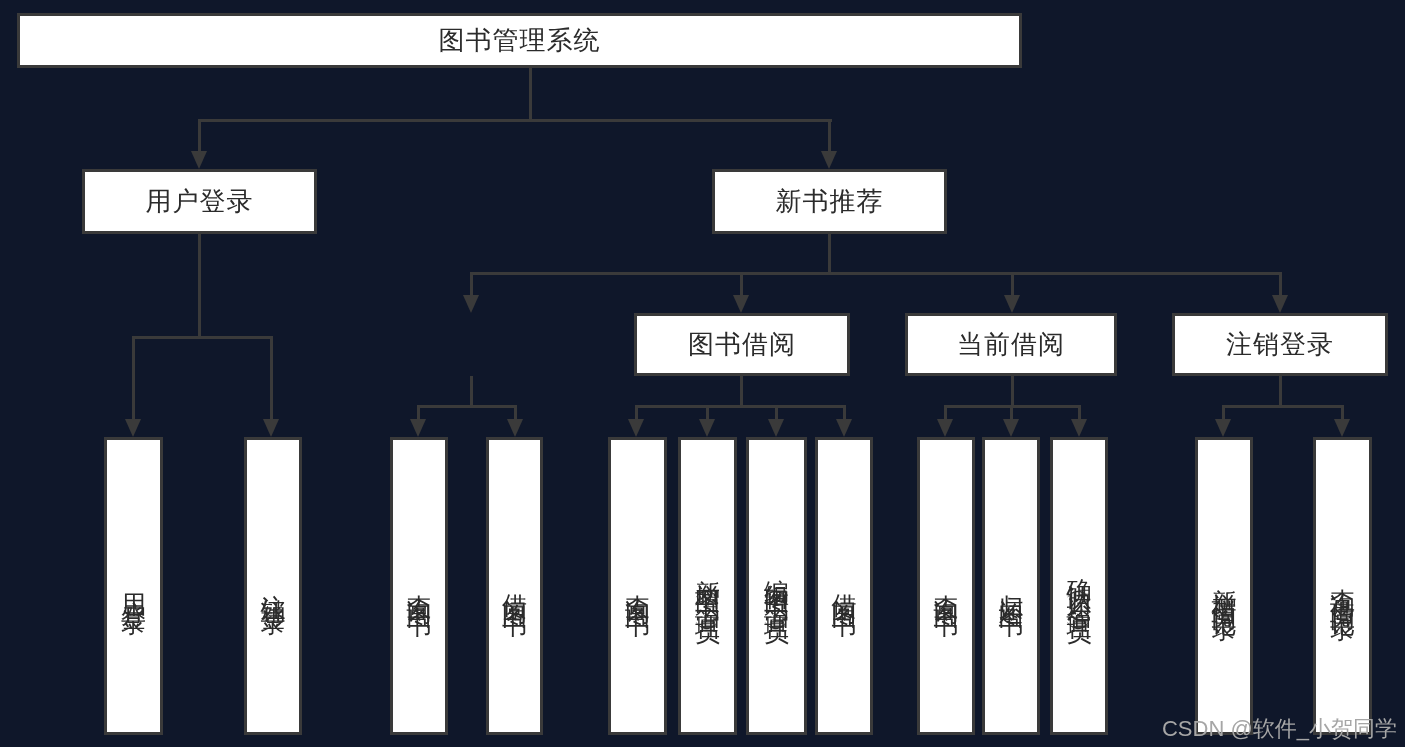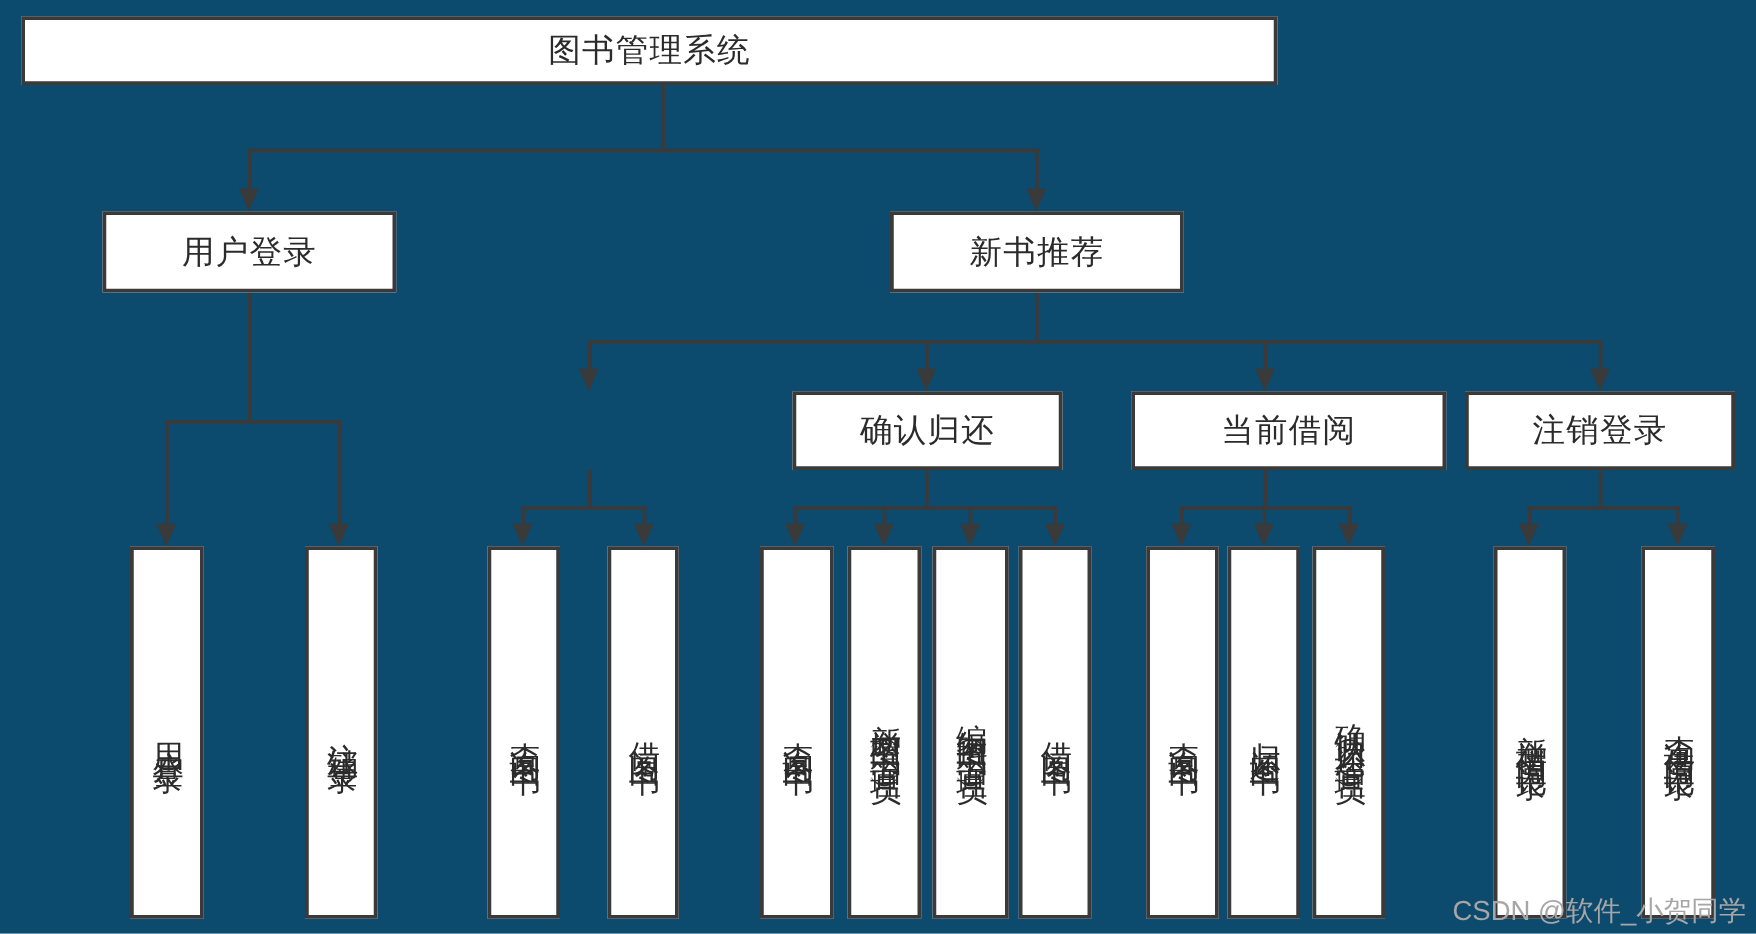--- a/index.html
+++ b/index.html
@@ -1,20 +1,20 @@
 <!DOCTYPE html>
 <html><head>
 <meta charset="utf-8">
 <style>
   html, body { margin: 0; padding: 0; background: #ffffff; }
   #canvas {
     position: relative;
     width: 1405px;
     height: 747px;
-    background: #0c4a6e;
+    background: #0f172a;
     font-family: "Liberation Sans", "DejaVu Sans", sans-serif;
     overflow: hidden;
   }
   .hbox {
     position: absolute;
     box-sizing: border-box;
     border: 3px solid #3a3a3a;
     background: #ffffff;
     display: flex;
     align-items: center;
@@ -99,23 +99,23 @@
   <div class="vline" style="left:470px; top:272px; height:25px;"></div>
   <div class="arrow" style="left:463px; top:295px;"></div>
   <div class="vline" style="left:740px; top:272px; height:25px;"></div>
   <div class="arrow" style="left:733px; top:295px;"></div>
   <div class="vline" style="left:1011px; top:272px; height:25px;"></div>
   <div class="arrow" style="left:1004px; top:295px;"></div>
   <div class="vline" style="left:1279px; top:272px; height:25px;"></div>
   <div class="arrow" style="left:1272px; top:295px;"></div>
 
   <div class="hbox" style="left:634px; top:313px; width:216px; height:63px;">
-    <span>确认归还</span>
-  </div>
-  <div class="hbox" style="left:905px; top:313px; width:252px; height:63px;">
+    <span>图书借阅</span>
+  </div>
+  <div class="hbox" style="left:905px; top:313px; width:212px; height:63px;">
     <span>当前借阅</span>
   </div>
   <div class="hbox" style="left:1172px; top:313px; width:216px; height:63px;">
     <span>注销登录</span>
   </div>
 
   <div class="vline" style="left:470px; top:376px; height:31px;"></div>
   <div class="hline" style="left:417px; top:405px; width:100px;"></div>
   <div class="vline" style="left:417px; top:405px; height:16px;"></div>
   <div class="arrow" style="left:410px; top:419px;"></div>

